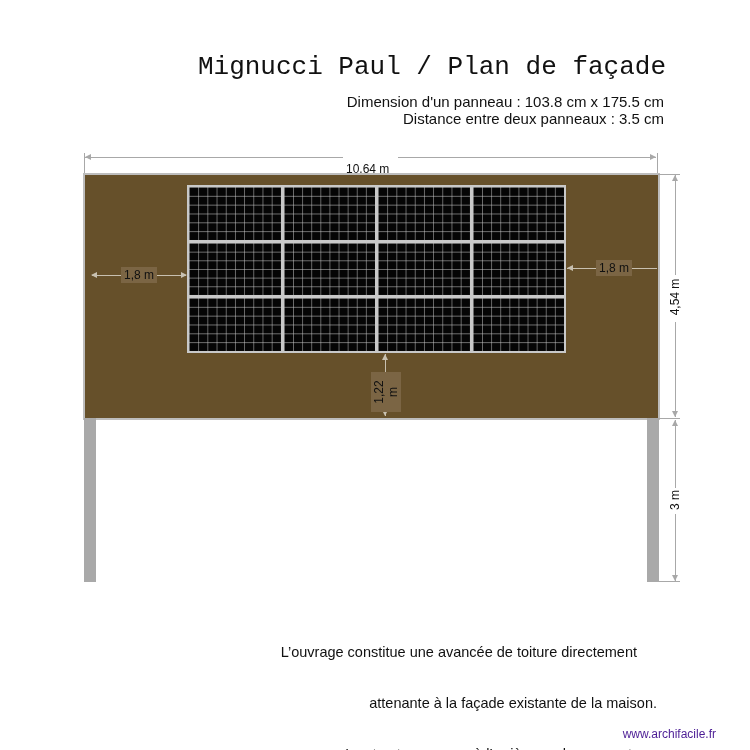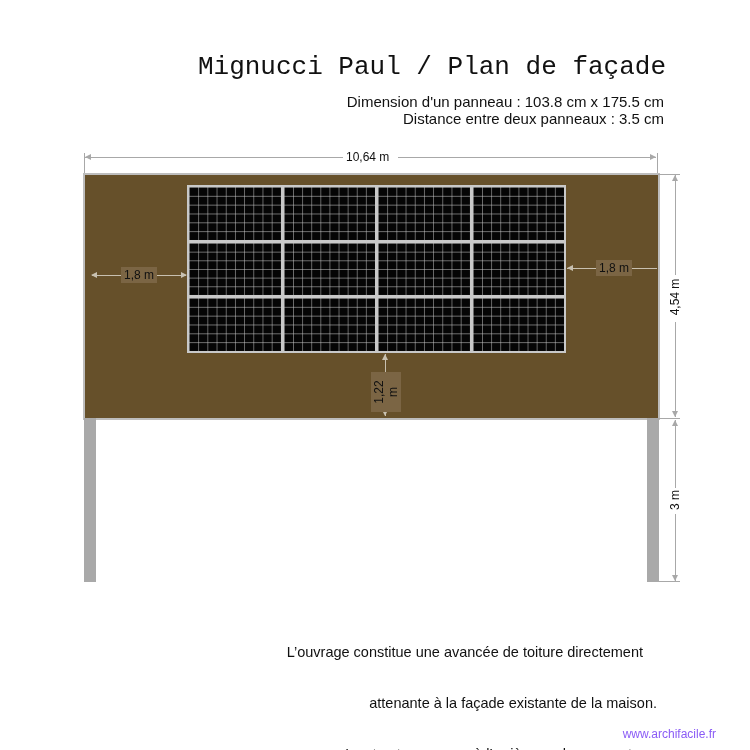--- a/index.html
+++ b/index.html
@@ -36,37 +36,37 @@
   .arrow-l, .arrow-r, .arrow-u, .arrow-d { width:0; height:0; position:absolute; }
   .arrow-l { border-top:3px solid transparent; border-bottom:3px solid transparent; border-right:6px solid #a8a8a8; }
   .arrow-r { border-top:3px solid transparent; border-bottom:3px solid transparent; border-left:6px solid #a8a8a8; }
   .arrow-u { border-left:3px solid transparent; border-right:3px solid transparent; border-bottom:6px solid #a8a8a8; }
   .arrow-d { border-left:3px solid transparent; border-right:3px solid transparent; border-top:6px solid #a8a8a8; }
   .inner-line { border-color:#c8c0b0 !important; }
 
   .rot { transform:rotate(-90deg); transform-origin:center center; }
 
   #desc { right:93px; top:610px; font-size:14.5px; line-height:17px; text-align:right; white-space:pre; }
-  #credit { right:34px; top:727px; font-size:12px; color:#8b5cf6; }
+  #credit { right:34px; top:727px; font-size:12px; color:#4c1d95; }
 </style>
 </head>
 <body>
 
 <div id="title" class="abs">Mignucci Paul / Plan de façade</div>
 <div id="sub1" class="abs sub">Dimension d'un panneau : 103.8 cm x 175.5 cm</div>
 <div id="sub2" class="abs sub">Distance entre deux panneaux : 3.5 cm</div>
 
 <div>
   <div class="abs vline" style="left:84px; top:153px; height:20px;"></div>
   <div class="abs vline" style="left:657px; top:153px; height:20px;"></div>
   <div class="abs hline" style="left:85px; top:157px; width:258px;"></div>
   <div class="abs hline" style="left:398px; top:157px; width:258px;"></div>
   <div class="arrow-l" style="left:85px; top:154px;"></div>
   <div class="arrow-r" style="left:650px; top:154px;"></div>
-  <div class="abs dimlabel" style="left:346px; top:150px;">10,64 m</div>
+  <div class="abs dimlabel" style="left:346px; top:162px;">10,64 m</div>
 </div>
 
 <div id="roof" class="abs"></div>
 <div id="post-left" class="abs post"></div>
 <div id="post-right" class="abs post"></div>
 
 <div id="panels" class="abs">
   <div class="panel"></div>
   <div class="panel"></div>
   <div class="panel"></div>
@@ -114,20 +114,20 @@
 <div>
   <div class="abs hline" style="left:659px; top:581px; width:21px;"></div>
   <div class="abs vline" style="left:675px; top:420px; height:68px;"></div>
   <div class="abs vline" style="left:675px; top:514px; height:67px;"></div>
   <div class="arrow-u" style="left:672px; top:420px;"></div>
   <div class="arrow-d" style="left:672px; top:575px;"></div>
   <div class="abs dimlabel rot" style="left:660px; top:493px; width:30px; text-align:center;">3 m</div>
 </div>
 
 <div id="desc" class="abs">
-  <div style="margin-right:14px;">L’ouvrage constitue une avancée de toiture directement</div>
+  <div style="margin-right:20px;">L’ouvrage constitue une avancée de toiture directement</div>
   <div>attenante à la façade existante de la maison.</div>
   <div style="margin-right:4px;">La structure repose à l’arrière sur le mur porteur</div>
   
   
 </div>
 
 <div id="credit" class="abs">www.archifacile.fr</div>
 
 </body></html>

